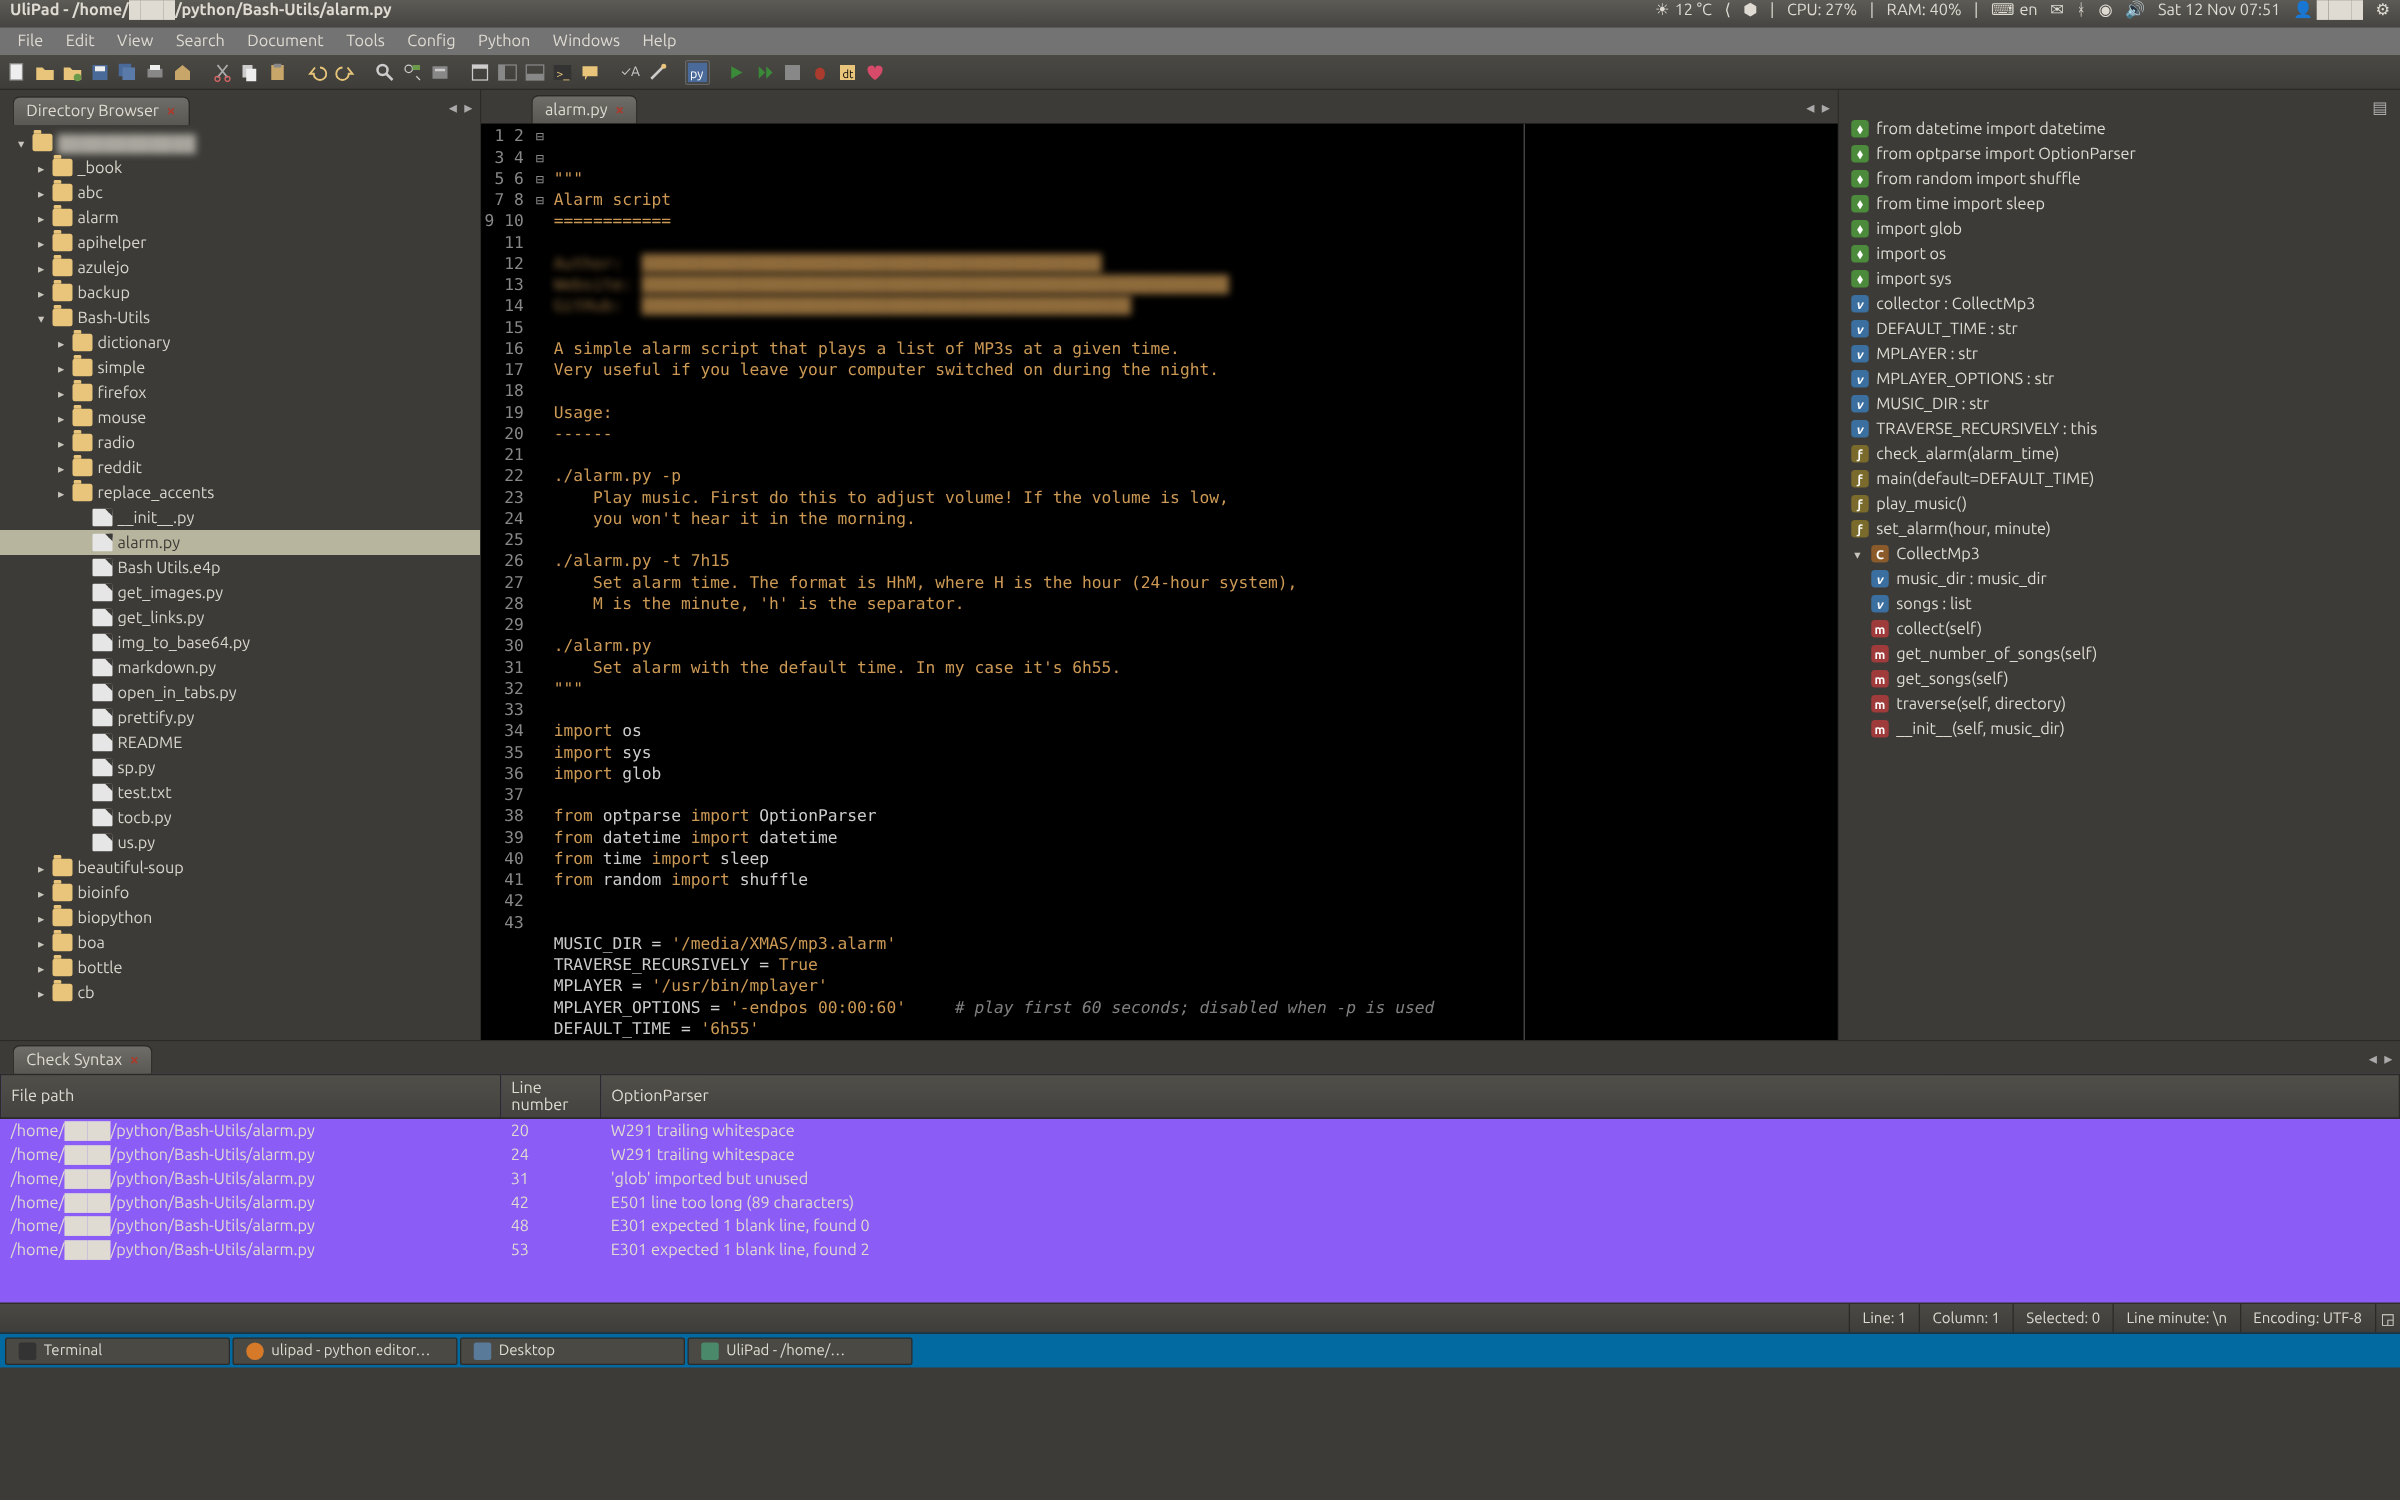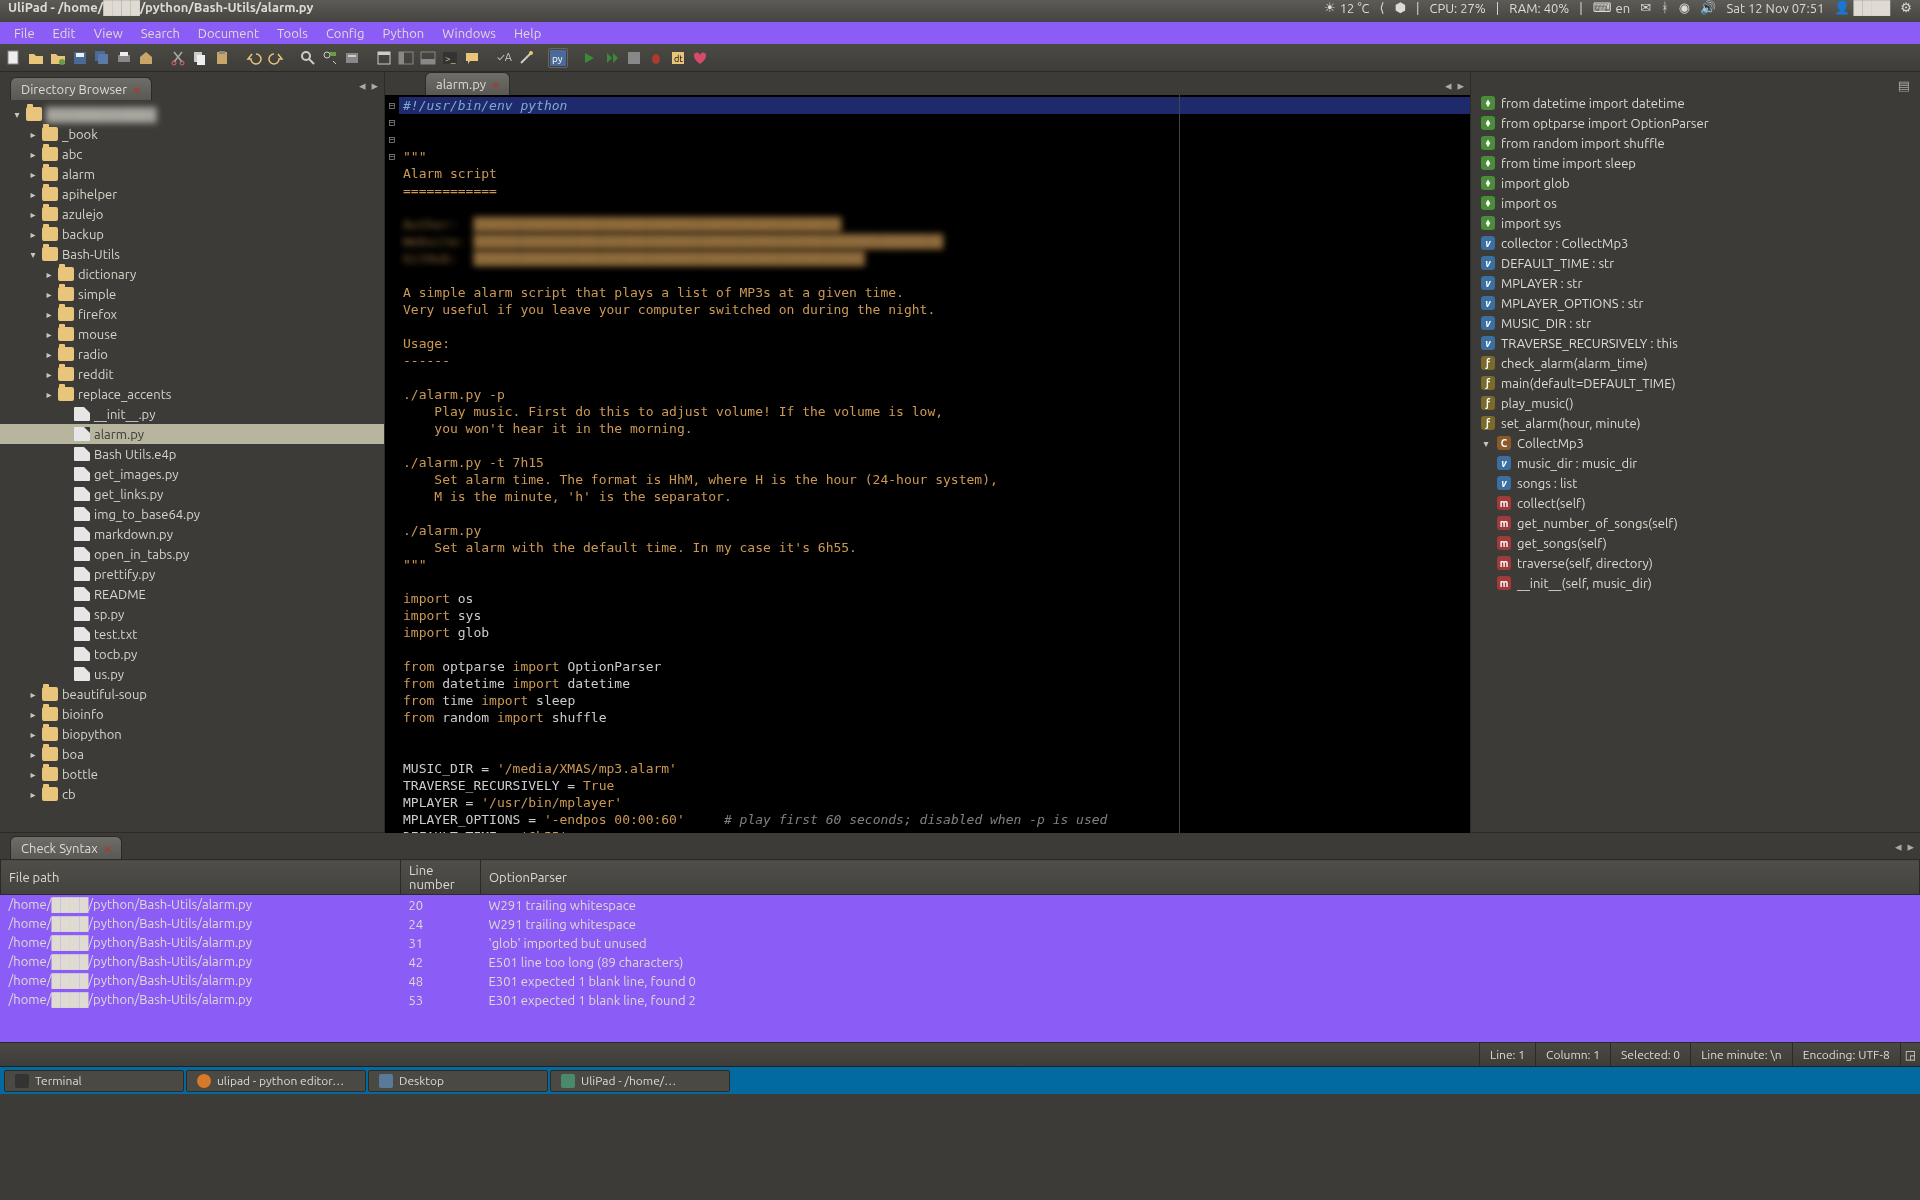--- a/index.html
+++ b/index.html
@@ -1,21 +1,21 @@
 <!DOCTYPE html>
 <html><head>
 <meta charset="utf-8">
 <style>
 * { margin: 0; padding: 0; box-sizing: border-box; }
 body { font-family: "Ubuntu", sans-serif; font-size: 13px; background: #3c3b37; color: #dfdbd2; height: 1200px; width: 1920px; overflow: hidden; }
 .titlebar { height: 22px; background: linear-gradient(#5c5b56,#454440); display: flex; align-items: flex-start; padding: 0 8px; color: #dfdbd2; }
 .titlebar .ttext { font-weight: bold; font-size: 13px; }
 .sysright { margin-left: auto; display:flex; align-items:center; gap:10px; font-size:13px; }
 .sysright span { display:inline-flex; align-items:center; gap:4px; }
-.menubar { height: 22px; background: #8b5cf6; display: flex; align-items: center; padding: 0 6px; gap: 2px; }
+.menubar { height: 22px; background: #737373; display: flex; align-items: center; padding: 0 6px; gap: 2px; }
 .menubar .mitem { padding: 2px 8px; cursor:default; }
 .toolbar { height: 28px; background: linear-gradient(#4a4944,#3e3d39); border-bottom:1px solid #2a2a27; display:flex; align-items:center; padding: 0 4px; gap:2px; }
 .toolbar .tbtn { width:20px; height:20px; display:flex; align-items:center; justify-content:center; border-radius:2px; }
 .toolbar .sep { width:8px; }
 .main { display:flex; height: 760px; }
 .left { width:385px; display:flex; flex-direction:column; border-right:1px solid #2a2a27; }
 .tabstrip { height:28px; background:#3c3b37; display:flex; align-items:flex-end; padding-left:10px; position:relative; }
 .tab { background:#504f4a; border:1px solid #2a2a27; border-bottom:none; border-radius:6px 6px 0 0; padding:4px 10px; margin-right:4px; display:flex; align-items:center; gap:6px; font-size:13px; }
 .tab .close { color:#aa3b2e; font-weight:bold; }
 .tab.active { background: linear-gradient(#6e6d68,#595852); }
@@ -511,20 +511,64 @@
       <div class="tab active">
         <span>alarm.py</span>
         <span class="close">×</span>
       </div>
       <div class="tabnav">
         <span>◂</span>
         <span>▸</span>
       </div>
     </div>
     <div class="editorwrap">
+      <div class="gutter" id="gutter">1
+2
+3
+4
+5
+6
+7
+8
+9
+10
+11
+12
+13
+14
+15
+16
+17
+18
+19
+20
+21
+22
+23
+24
+25
+26
+27
+28
+29
+30
+31
+32
+33
+34
+35
+36
+37
+38
+39
+40
+41
+42
+43
+</div>
       <div class="foldcol" id="foldcol">
 
 ⊟
 
 
 
 
 
 
 
@@ -555,21 +599,21 @@
 
 
 
 
 
 
 
 
 
 </div>
-      <div class="code" id="code"><div class="ruler"></div><span class="hl-line"><span class="s-shebang">#!/usr/bin/env python</span></span>
+      <div class="code" id="code"><div class="ruler"></div>
 
 <span class="s-str">"""</span>
 <span class="s-str">Alarm script</span>
 <span class="s-str">============</span>
 <span class="s-str"></span>
 <span class="s-str blurred">Author:  ███████████████████████████████████████████████</span>
 <span class="s-str blurred">Website: ████████████████████████████████████████████████████████████</span>
 <span class="s-str blurred">GitHub:  ██████████████████████████████████████████████████</span>
 <span class="s-str"></span>
 <span class="s-str">A simple alarm script that plays a list of MP3s at a given time.</span>

